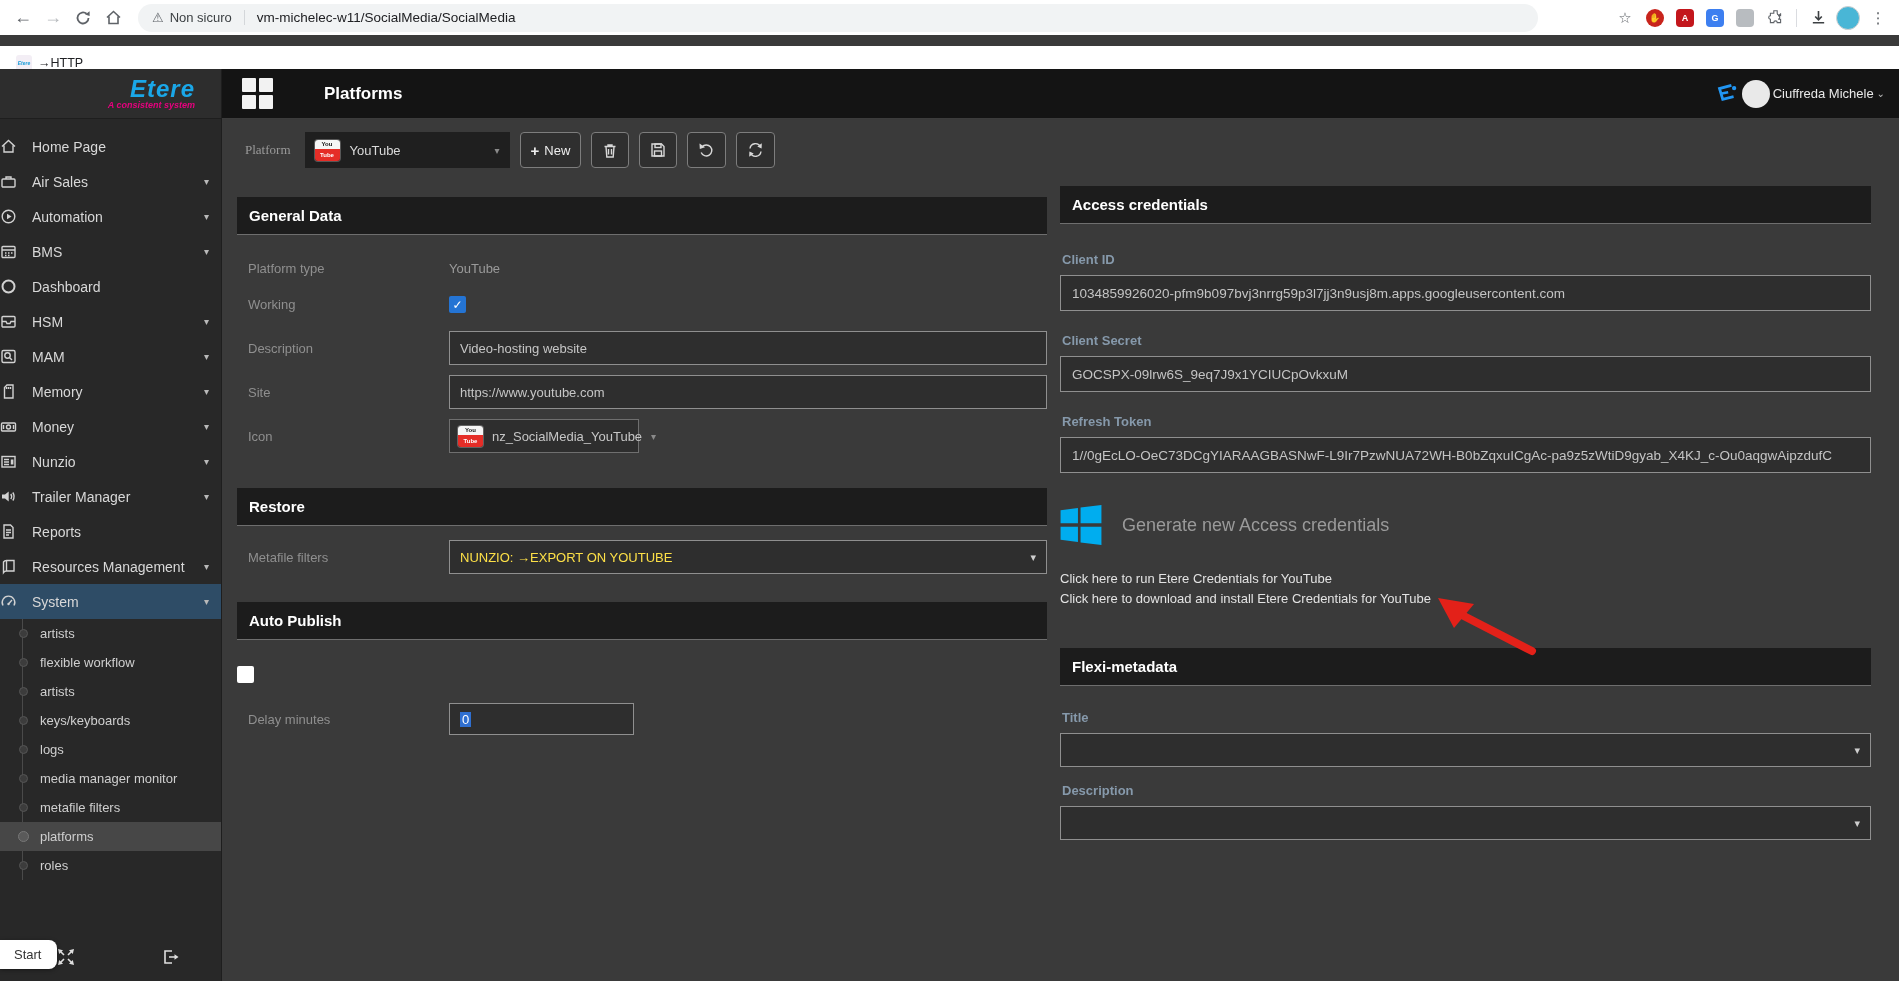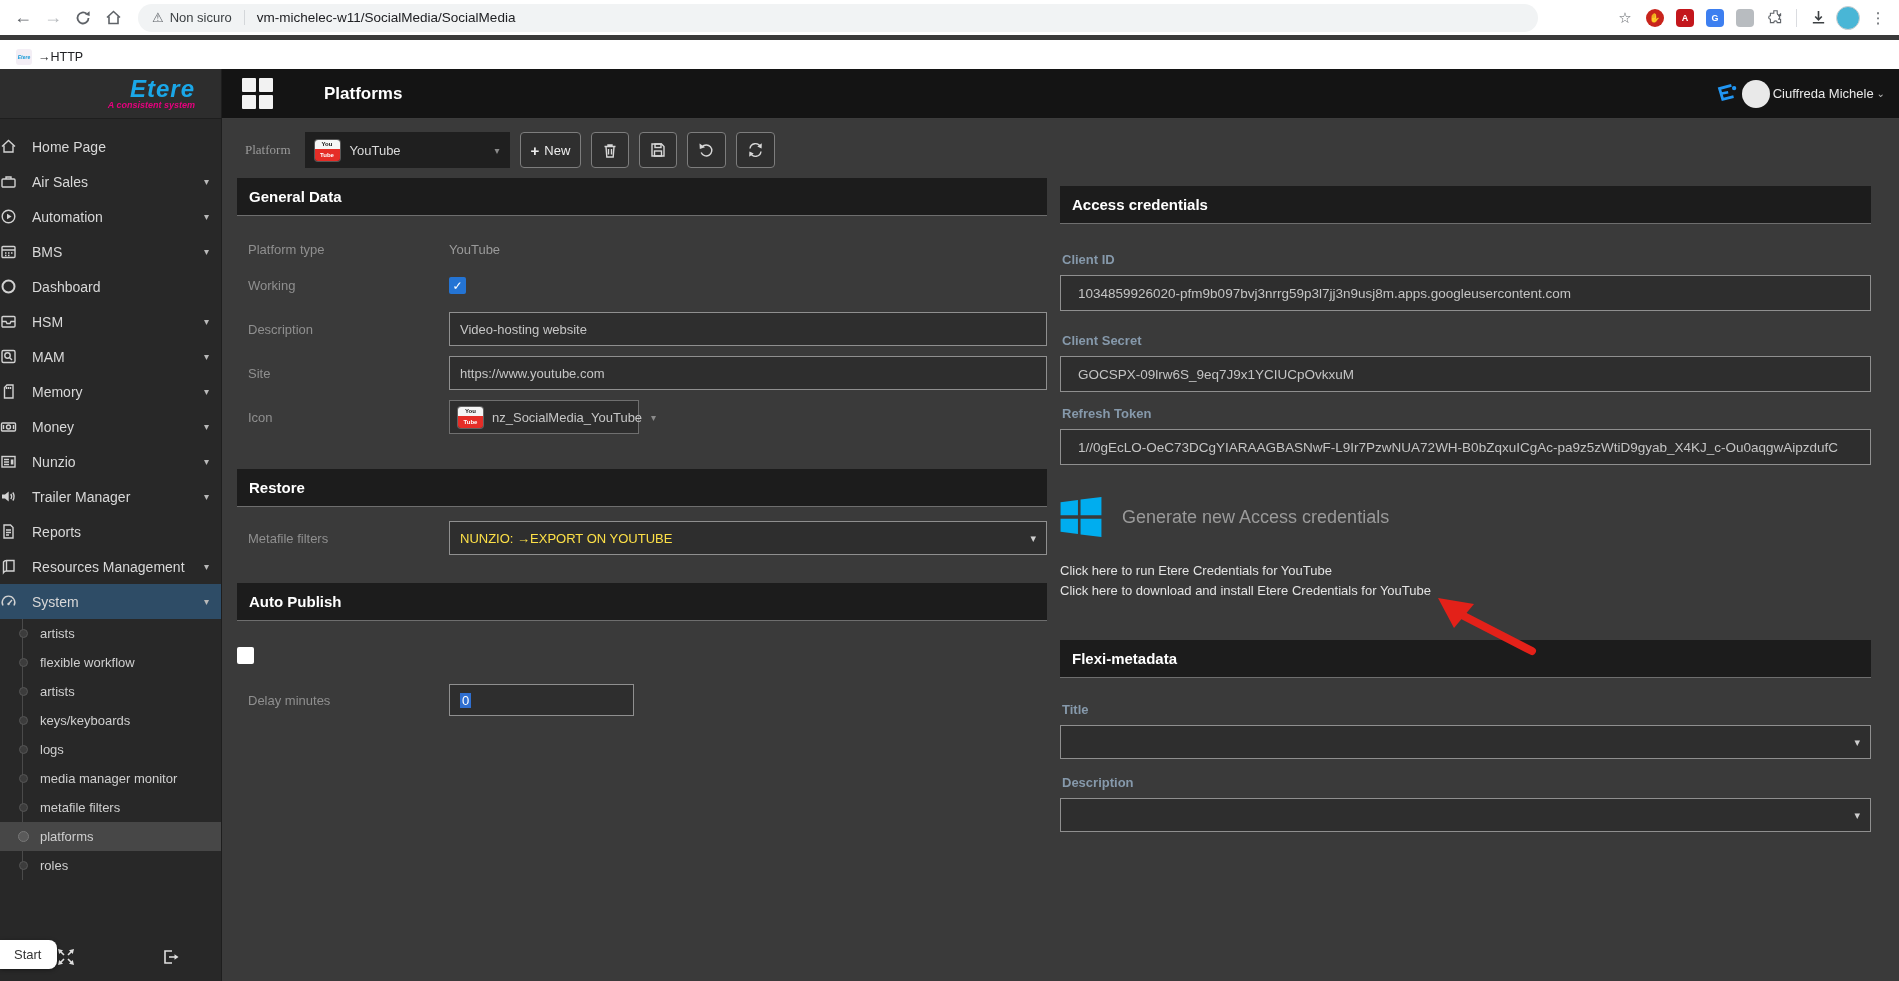--- a/index.html
+++ b/index.html
@@ -22,21 +22,21 @@
   .ext-ic { width:26px; height:26px; display:flex; align-items:center; justify-content:center;
     font-size:15px; color:#5f6368; cursor:pointer; }
   .badge { width:18px; height:18px; border-radius:4px; display:flex; align-items:center;
     justify-content:center; font-size:9px; font-weight:bold; color:#fff; }
   .badge.round { border-radius:50%; }
   .vdiv { width:1px; height:18px; background:#dadce0; margin:0 4px; }
   .avatar-chrome { width:24px; height:24px; border-radius:50%; background:#49b6d6;
     border:1px solid #d0d0d0; }
 
   
-  .bookmarks { position:absolute; left:0; top:40px; width:1899px; height:34px;
+  .bookmarks { position:absolute; left:0; top:46px; width:1899px; height:34px;
     background:#ffffff; border-bottom:1px solid #ececec; display:flex; align-items:center; padding:0 10px; }
   .bm { display:flex; align-items:center; gap:6px; cursor:pointer; padding:3px 6px; border-radius:4px; }
   .bm-fav { width:16px; height:16px; border-radius:3px; background:#f3eef5;
     display:flex; align-items:center; justify-content:center;
     color:#1a9cd8; font-size:5px; font-weight:bold; font-style:italic; }
   .bm-label { font-size:12.5px; color:#202124; }
 
   
   .app-header { position:absolute; left:222px; top:69px; right:0; height:50px;
     background:#141414; border-bottom:1px solid #3c3c3c; display:flex; align-items:center; }
@@ -91,21 +91,21 @@
   .dd-chev { color:#8a8a8a; font-size:10px; }
   .tb-btn { height:36px; min-width:38px; background:#2f2f2f; border:1px solid #7d7d7d;
     border-radius:4px; margin-left:10px; display:flex; align-items:center; justify-content:center;
     color:#eeeeee; font-size:13px; cursor:pointer; padding:0 10px; }
   .tb-btn svg { stroke:#d8d8d8; fill:none; stroke-width:1.4; }
   .plus { font-weight:bold; font-size:15px; margin-right:5px; }
 
   .sec-head { height:38px; background:#1c1c1c; border-bottom:1px solid #6e6e6e;
     display:flex; align-items:center; padding-left:12px;
     color:#ffffff; font-size:15px; font-weight:bold; }
-  .col-left  { position:absolute; left:15px;  top:59px; width:810px; }
+  .col-left  { position:absolute; left:15px;  top:78px; width:810px; }
   .col-right { position:absolute; left:838px; top:67px; width:811px; }
 
   .frow { display:flex; align-items:center; }
   .flabel { flex:0 0 212px; color:#8f8f8f; font-size:13px; padding-left:11px; }
   .fvalue { color:#9a9a9a; font-size:13px; }
   .tinput { flex:1; height:34px; background:#2e2e2e; border:1px solid #8f8f8f;
     display:flex; align-items:center; padding:0 10px; color:#c6c6c6; font-size:13px; cursor:text; }
   .sel { cursor:pointer; }
   .sel .sel-chev { margin-left:auto; color:#cfcfcf; font-size:11px; }
   .cb { width:17px; height:17px; border-radius:2px; cursor:pointer; }
@@ -117,21 +117,21 @@
   .yt-top { flex:1; background:#f5f5f5; color:#111; font-size:6px; font-weight:bold;
     display:flex; align-items:center; justify-content:center; }
   .yt-bot { flex:1.2; background:#e52d27; color:#fff; font-size:6px; font-weight:bold;
     display:flex; align-items:center; justify-content:center; }
   .icon-dd { width:190px; height:34px; background:#2e2e2e; border:1px solid #6f6f6f;
     display:flex; align-items:center; gap:9px; padding:0 8px; cursor:pointer;
     color:#c6c6c6; font-size:13px; }
 
   .cred-label { color:#8699ab; font-size:13px; font-weight:bold; padding-left:2px; }
   .cred-input { height:36px; background:#2e2e2e; border:1px solid #8f8f8f;
-    display:flex; align-items:center; padding:0 17px; color:#c4c4c4; font-size:13.5px; cursor:text; }
+    display:flex; align-items:center; padding:0 11px; color:#c4c4c4; font-size:13.5px; cursor:text; }
   .gen-row { display:flex; align-items:center; gap:20px; cursor:pointer; width:340px; }
   .gen-text { color:#9a9a9a; font-size:18px; }
   .cred-link { color:#e3e3e3; font-size:13px; line-height:19.5px; cursor:pointer; width:max-content; }
   .arrow-overlay { position:absolute; left:372px; top:408px; width:110px; height:62px; pointer-events:none; }
 
   .sel-empty { height:34px; background:#2e2e2e; border:1px solid #8f8f8f;
     display:flex; align-items:center; padding:0 10px; cursor:pointer; }
   .hl { background:#2f6fd0; color:#fff; padding:0 2px; }
 </style>
 </head>
@@ -518,21 +518,21 @@
 
   <div class="col-right">
     <div class="sec-head">Access credentials</div>
 
     <div class="cred-label" style="margin-top:28px;">Client ID</div>
     <div class="cred-input" style="margin-top:8px;">1034859926020-pfm9b097bvj3nrrg59p3l7jj3n9usj8m.apps.googleusercontent.com</div>
 
     <div class="cred-label" style="margin-top:22px;">Client Secret</div>
     <div class="cred-input" style="margin-top:8px;">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</div>
 
-    <div class="cred-label" style="margin-top:14px;">Refresh Token</div>
+    <div class="cred-label" style="margin-top:22px;">Refresh Token</div>
     <div class="cred-input" style="margin-top:8px;">1//0gEcLO-OeC73DCgYIARAAGBASNwF-L9Ir7PzwNUA72WH-B0bZqxuICgAc-pa9z5zWtiD9gyab_X4KJ_c-Ou0aqgwAipzdufC</div>
 
     <div class="gen-row" style="margin-top:32px;">
       <svg width="42" height="40" viewBox="0 0 47 46">
         <polygon points="0,6 20,3.5 20,21 0,21" fill="#00adef"></polygon>
         <polygon points="23,3 47,0 47,21 23,21" fill="#00adef"></polygon>
         <polygon points="0,25 20,25 20,42.5 0,40" fill="#00adef"></polygon>
         <polygon points="23,25 47,25 47,46 23,43" fill="#00adef"></polygon>
       </svg>
       <span class="gen-text">Generate new Access credentials</span>

